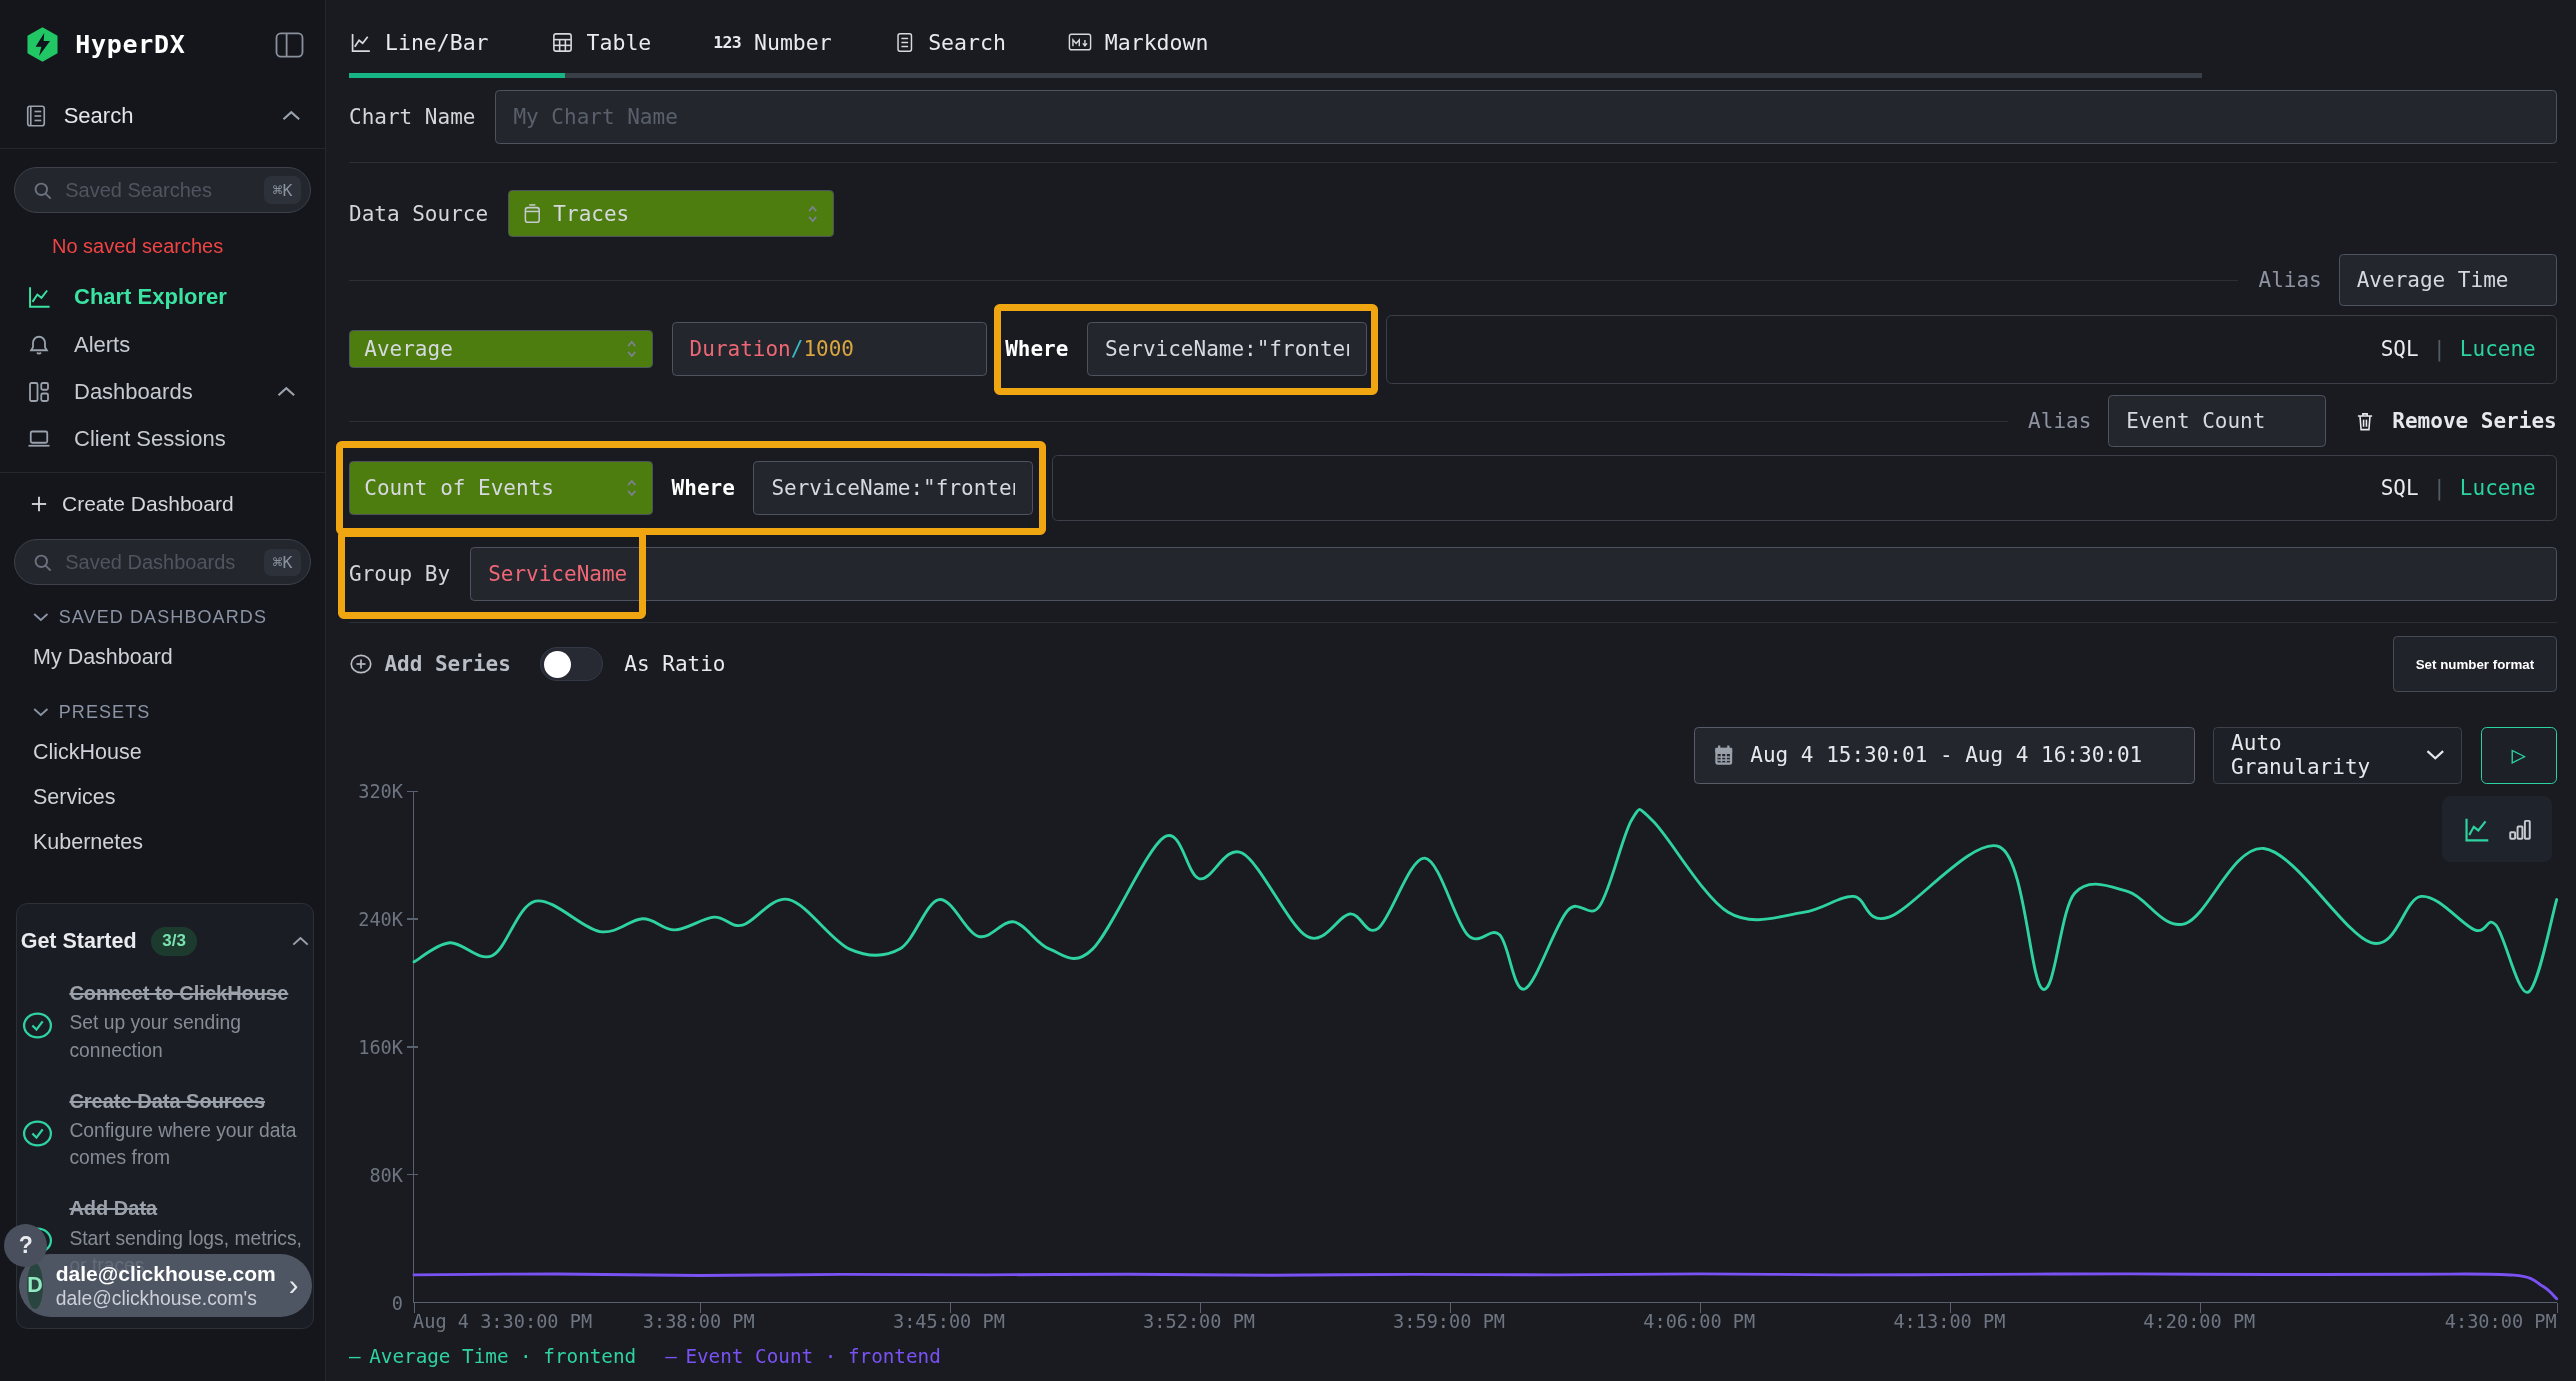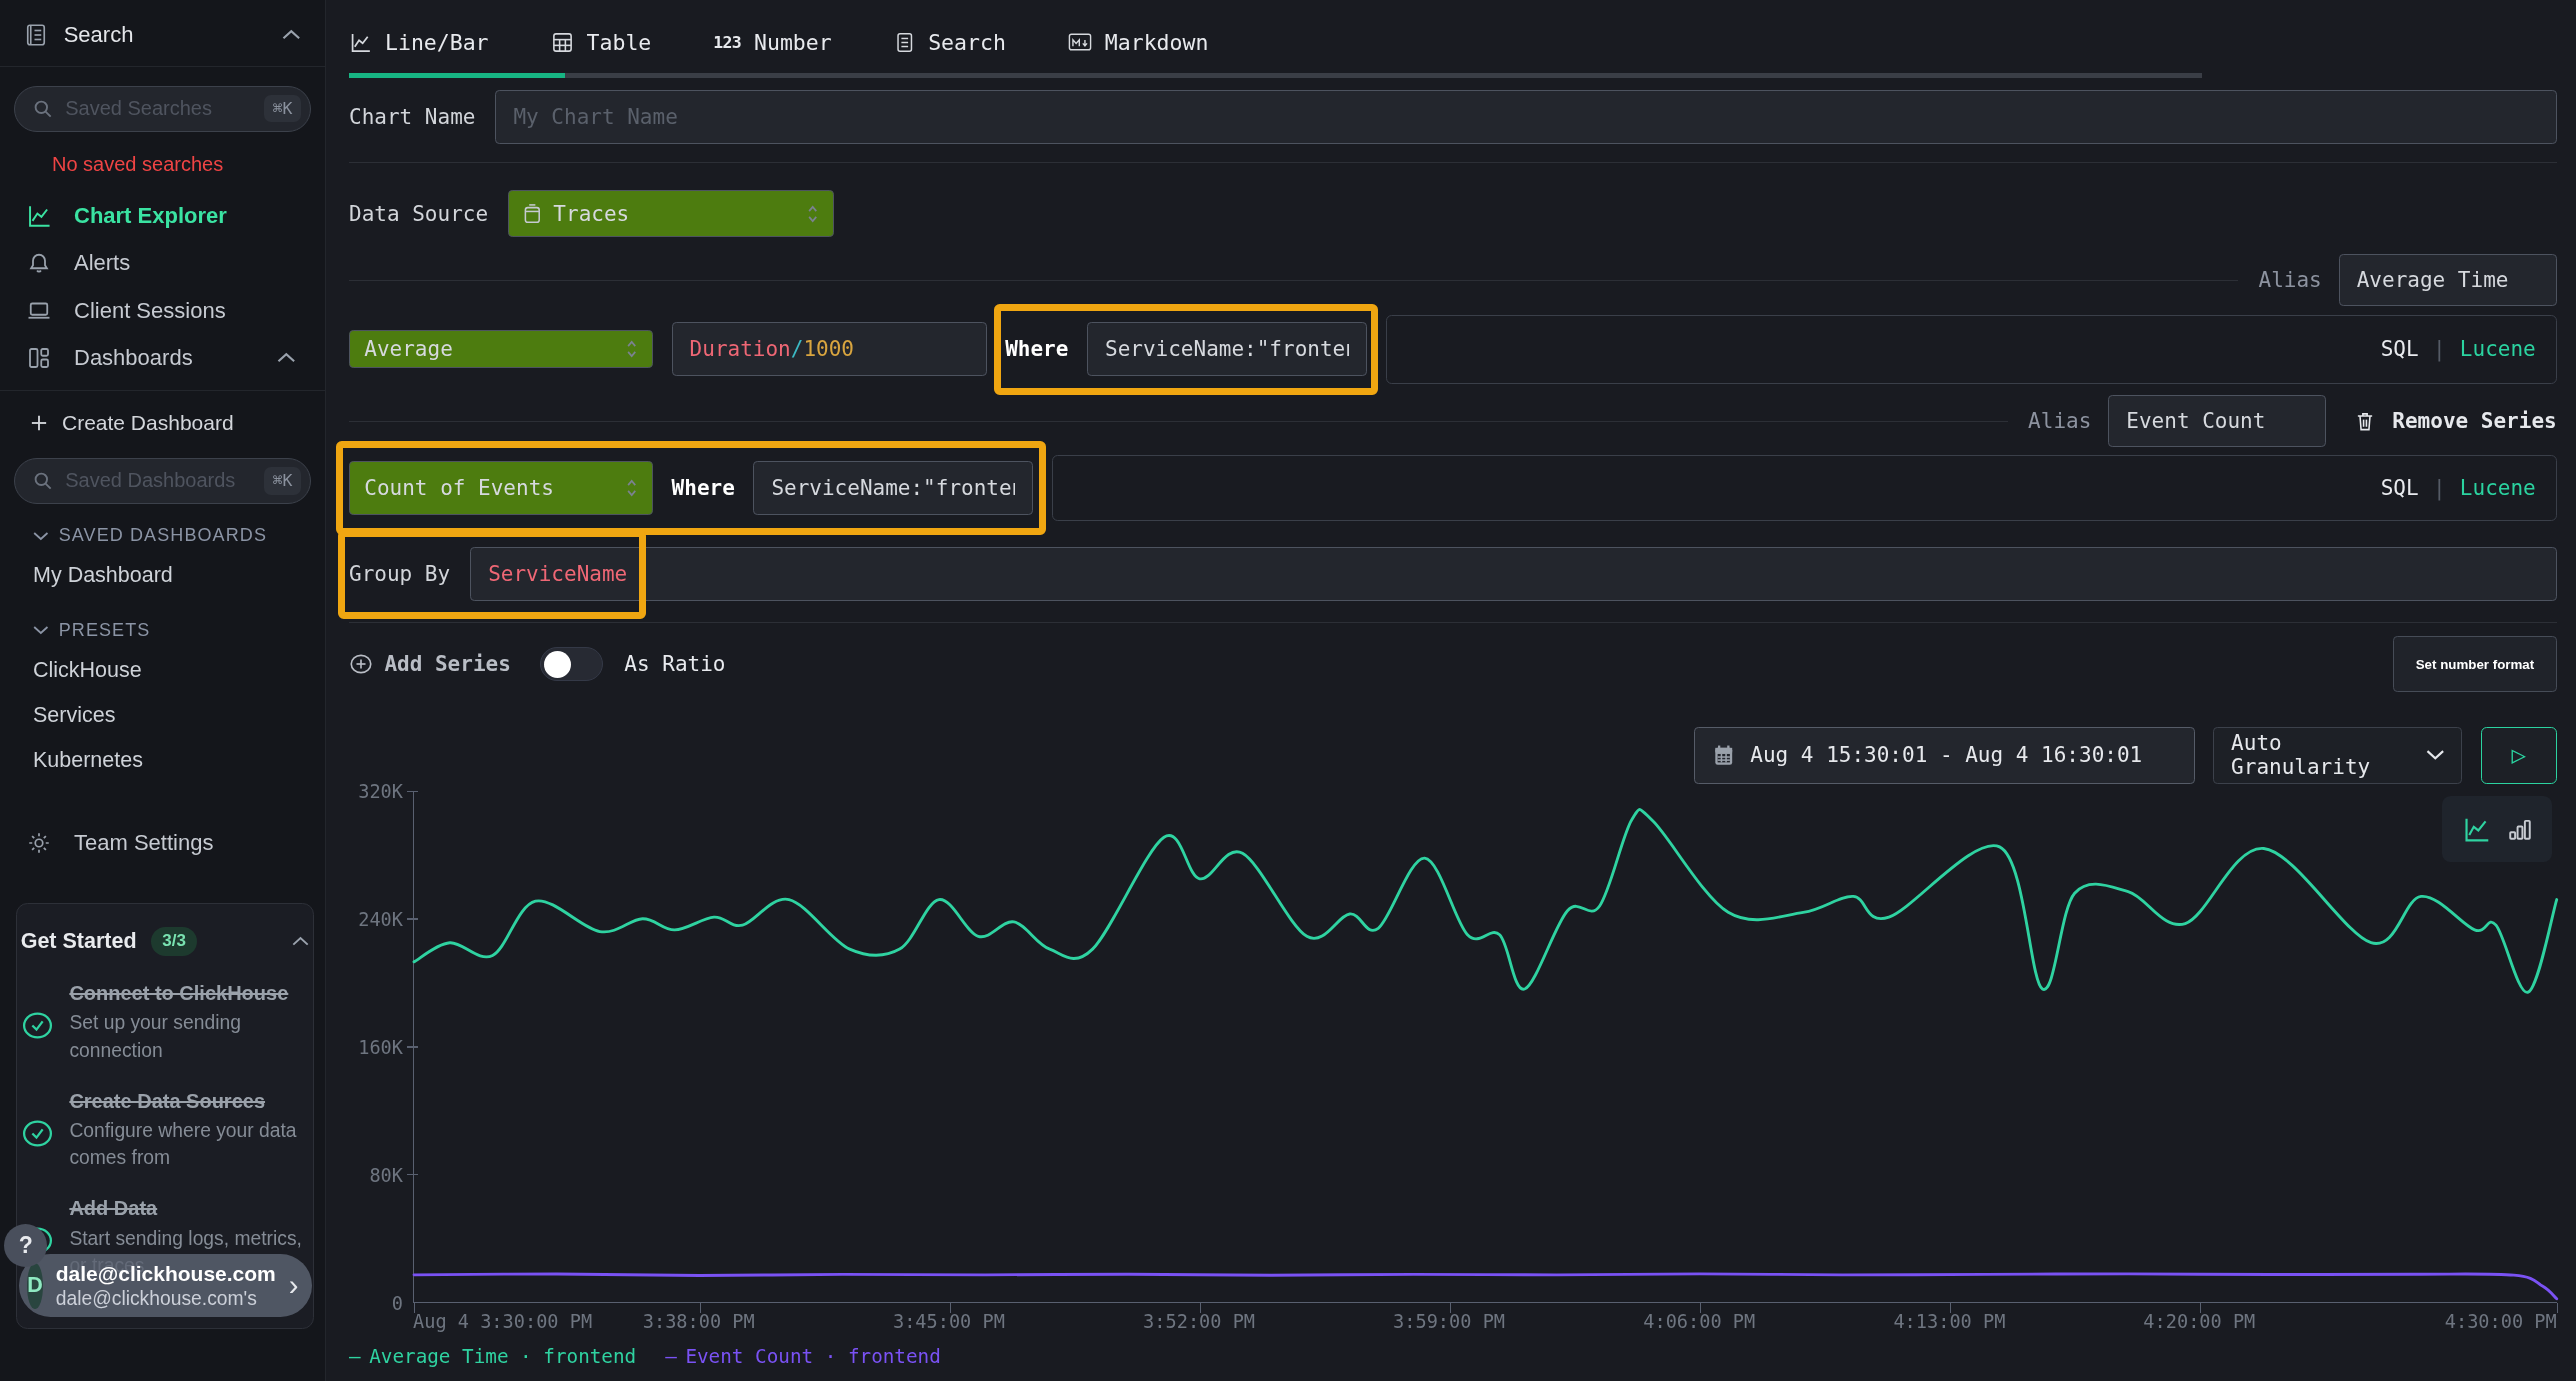--- a/index.html
+++ b/index.html
@@ -95,20 +95,35 @@
 .xlabels span.last{transform:translateX(-100%)}
 .legend{display:flex;gap:29px;margin-top:8.6px;font-size:19.3px}
 .legend-item{display:flex;gap:8.6px;align-items:center;cursor:pointer}
 </style>
 </head>
 <body>
 
 <div class="layout">
 
   <aside class="sidebar">
+    <div class="logo-row">
+      <span class="icn">
+        <svg width="37" height="37" viewBox="0 0 32 32">
+            <path d="M16 1 29 8.5v15L16 31 3 23.5v-15Z" fill="#21c765"></path>
+            <path d="M17.5 6 10 18h5l-2 8 9.5-13h-5.5Z" fill="#10141c"></path>
+          </svg>
+      </span>
+      <span class="logo-text">HyperDX</span>
+      <span class="icn collapse">
+        <svg width="29" height="26" viewBox="0 0 40 36">
+            <rect x="2" y="2" width="36" height="32" rx="6" fill="none" stroke="currentColor" stroke-width="2.5"></rect>
+            <line x1="16" y1="2" x2="16" y2="34" stroke="currentColor" stroke-width="2.5"></line>
+          </svg>
+      </span>
+    </div>
 
     <div class="section-header">
       <span class="icn">
         <svg width="24" height="24" viewBox="0 0 32 32" fill="none" stroke="#9aa2ad" stroke-width="2.2">
             <rect x="5" y="3" width="22" height="26" rx="3"></rect>
             <line x1="9" y1="3" x2="9" y2="29"></line>
             <line x1="14" y1="10" x2="23" y2="10"></line>
             <line x1="14" y1="16" x2="23" y2="16"></line>
             <line x1="14" y1="22" x2="23" y2="22"></line>
           </svg>
@@ -146,41 +161,41 @@
       <span class="icn">
         <svg width="24" height="24" viewBox="0 0 32 32" fill="none" stroke="currentColor" stroke-width="2.4">
             <path d="M16 5a8 8 0 0 0-8 8v6l-2.5 4h21L24 19v-6a8 8 0 0 0-8-8z"></path>
             <path d="M13.5 26a2.8 2.8 0 0 0 5 0"></path>
           </svg>
       </span>
       <span>Alerts</span>
     </div>
     <div class="nav-item">
       <span class="icn">
-        <svg width="26" height="24" viewBox="0 0 34 32" fill="none" stroke="currentColor" stroke-width="2.4">
-            <rect x="6" y="6" width="22" height="15" rx="2"></rect>
-            <path d="M3 25h28"></path>
-          </svg>
-      </span>
-      <span>Client Sessions</span>
-    </div>
-    <div class="nav-item">
-      <span class="icn">
         <svg width="24" height="24" viewBox="0 0 32 32" fill="none" stroke="currentColor" stroke-width="2.4">
             <rect x="4" y="4" width="10" height="24" rx="2"></rect>
             <rect x="19" y="4" width="9" height="9" rx="2"></rect>
             <rect x="19" y="18" width="9" height="10" rx="2"></rect>
           </svg>
       </span>
       <span>Dashboards</span>
       <span class="icn chev">
         <svg width="18.6" height="11.4" viewBox="0 0 26 16" fill="none" stroke="currentColor" stroke-width="3">
             <polyline points="2,13 13,3 24,13"></polyline>
           </svg>
       </span>
+    </div>
+    <div class="nav-item">
+      <span class="icn">
+        <svg width="26" height="24" viewBox="0 0 34 32" fill="none" stroke="currentColor" stroke-width="2.4">
+            <rect x="6" y="6" width="22" height="15" rx="2"></rect>
+            <path d="M3 25h28"></path>
+          </svg>
+      </span>
+      <span>Client Sessions</span>
     </div>
     <div class="side-div"></div>
 
     <div class="create-dash">
       <span class="icn">
         <svg width="20" height="20" viewBox="0 0 28 28" fill="none" stroke="#d3d6db" stroke-width="2.6">
             <line x1="14" y1="4" x2="14" y2="24"></line>
             <line x1="4" y1="14" x2="24" y2="14"></line>
           </svg>
       </span>

